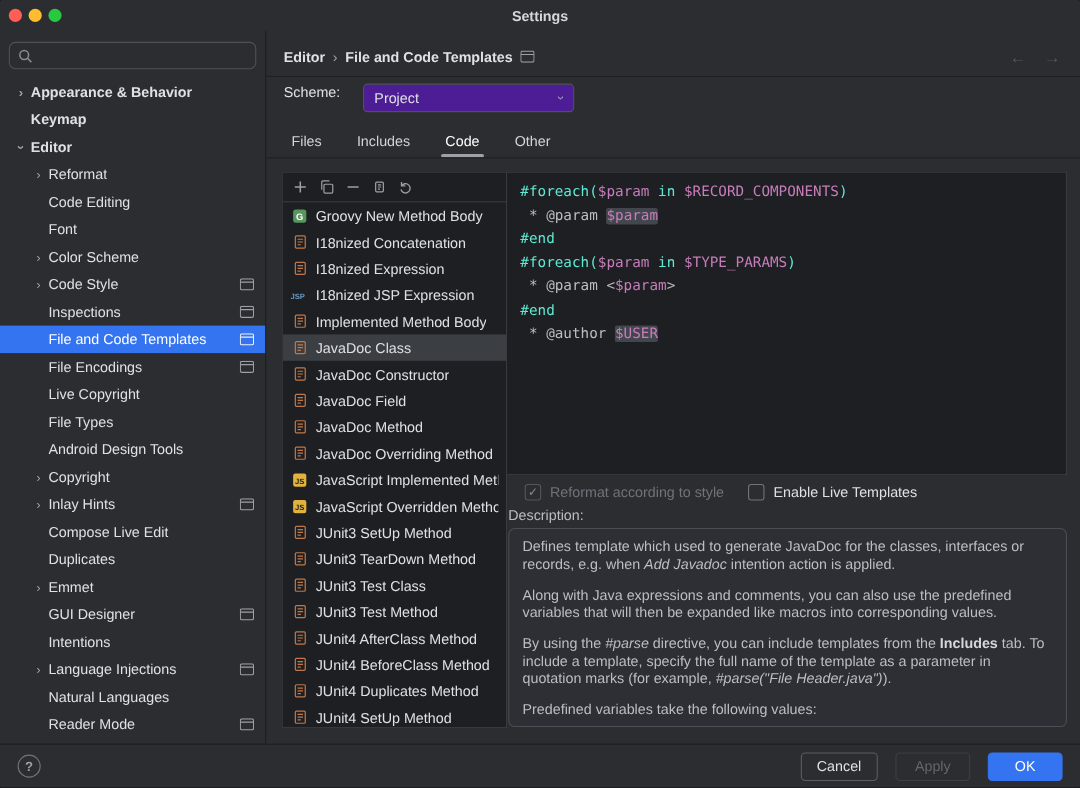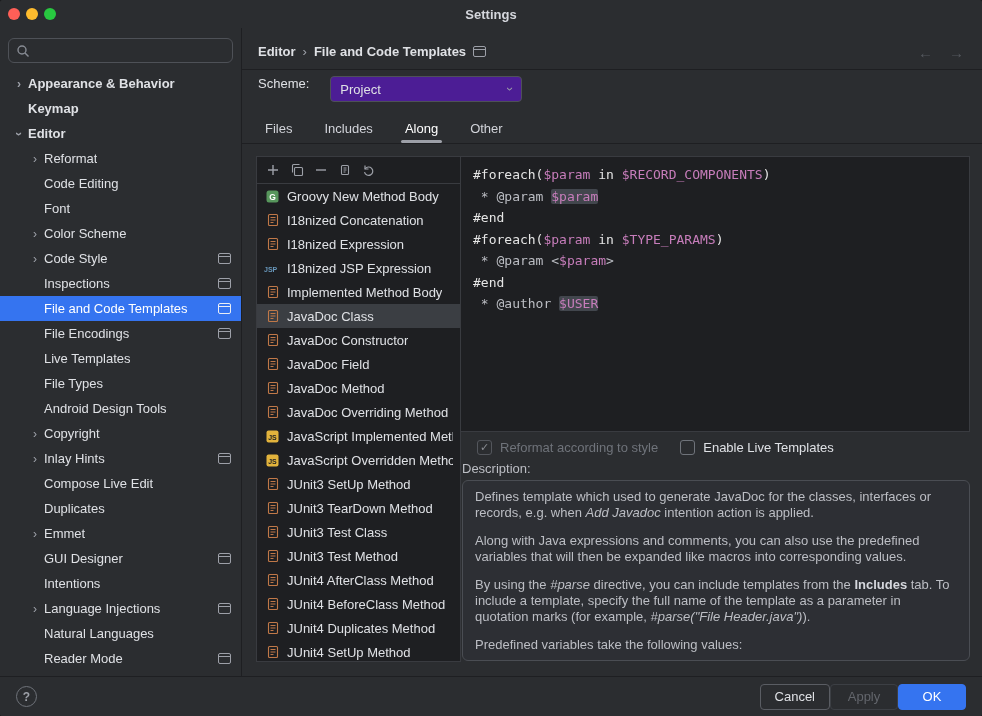--- a/index.html
+++ b/index.html
@@ -71,21 +71,21 @@
              white-space:nowrap; color:#dfe1e5; }
   .tpl-row.sel { background:#3b3e43; }
   .tpl-ic { width:17px; display:flex; justify-content:center; flex-shrink:0; }
   .tpl-label { overflow:hidden; }
 
   
   .editor { position:absolute; left:461px; top:156px; width:509px; height:276px;
             background:#1e1f22; border:1px solid #393b40; border-left:none; }
   .code { padding:7px 12px; font-family:"DejaVu Sans Mono","Liberation Mono",monospace;
           font-size:13px; line-height:21.5px; white-space:pre; }
-  .c-kw { color:#e5e5e5; }
+  .c-kw { color:#5eead4; }
   .c-var { color:#c77dbb; }
   .c-varhl { color:#c77dbb; background:#42464d; border-radius:2px; }
   .c-txt { color:#bcbec4; }
 
   
   .opts-row { position:absolute; left:461px; top:432px; width:509px; height:30px;
               display:flex; align-items:center; padding-left:16px; }
   .opt { display:flex; align-items:center; gap:8px; }
   .opt + .opt { margin-left:22px; }
   .cb { width:15px; height:15px; border:1px solid #6f737a; border-radius:3px; flex-shrink:0;
@@ -100,21 +100,21 @@
               padding:8px 12px; overflow:hidden; color:#bcbec4; font-size:13px; line-height:16px; }
   .desc-box p { margin:0 0 12px; }
   .desc-box b { font-weight:700; color:#d5d7dd; }
 
   
   .footer { position:absolute; left:0; right:0; bottom:0; height:40px; border-top:1px solid #1e1f22;
             display:flex; align-items:center; padding:0 16px; background:#2b2d30; }
   .help { width:21px; height:21px; border:1.5px solid #6f737a; border-radius:50%;
           display:flex; align-items:center; justify-content:center; color:#9da0a8;
           font-size:12px; font-weight:700; }
-  .btns { margin-left:auto; display:flex; gap:0; }
+  .btns { margin-left:auto; display:flex; gap:16px; }
   .btn { min-width:68px; height:26px; border-radius:4px; font:inherit; font-size:13px;
          display:flex; align-items:center; justify-content:center; padding:0 14px;
          background:#2b2d30; border:1px solid #5a5d63; color:#dfe1e5; }
   .btn.disabled { border-color:#3c3f44; color:#63666c; background:transparent; }
   .btn.primary { background:#3574f0; border-color:#3574f0; color:#ffffff; }
 </style>
 </head>
 <body>
 
 <div class="window">
@@ -202,21 +202,21 @@
           <span class="nav-label">File Encodings</span>
           <span class="row-ic">
             <svg width="13" height="11" viewBox="0 0 13 11" fill="none" stroke="currentColor" stroke-width="1">
               <rect x="0.5" y="0.5" width="12" height="10" rx="1.5"></rect>
               <path d="M0.5 3.5 H12.5"></path>
             </svg>
           </span>
         </div>
         <div class="nav-row lvl1">
           <span class="chev"><span></span></span>
-          <span class="nav-label">Live Templates</span>
+          <span class="nav-label">Live Copyright</span>
         </div>
         <div class="nav-row lvl1">
           <span class="chev"><span></span></span>
           <span class="nav-label">File Types</span>
         </div>
         <div class="nav-row lvl1">
           <span class="chev"><span></span></span>
           <span class="nav-label">Android Design Tools</span>
         </div>
         <div class="nav-row lvl1">
@@ -307,21 +307,21 @@
       <label>Scheme:</label>
       <div class="dropdown">
         <span>Project</span>
         <span class="dd-chev">›</span>
       </div>
     </div>
 
     <div class="tabs" id="tabs">
         <div class="tab">Files</div>
         <div class="tab">Includes</div>
-        <div class="tab active">Along</div>
+        <div class="tab active">Code</div>
         <div class="tab">Other</div>
       </div>
     <div class="hdr-div div1"></div>
     <div class="hdr-div div2"></div>
 
     <section class="list-panel">
       <div class="list-toolbar" id="toolbar">
           <button class="tb-btn">
             <span class="tb-ic">
               <svg width="14" height="14" viewBox="0 0 14 14" stroke="currentColor" stroke-width="1.4" fill="none">

